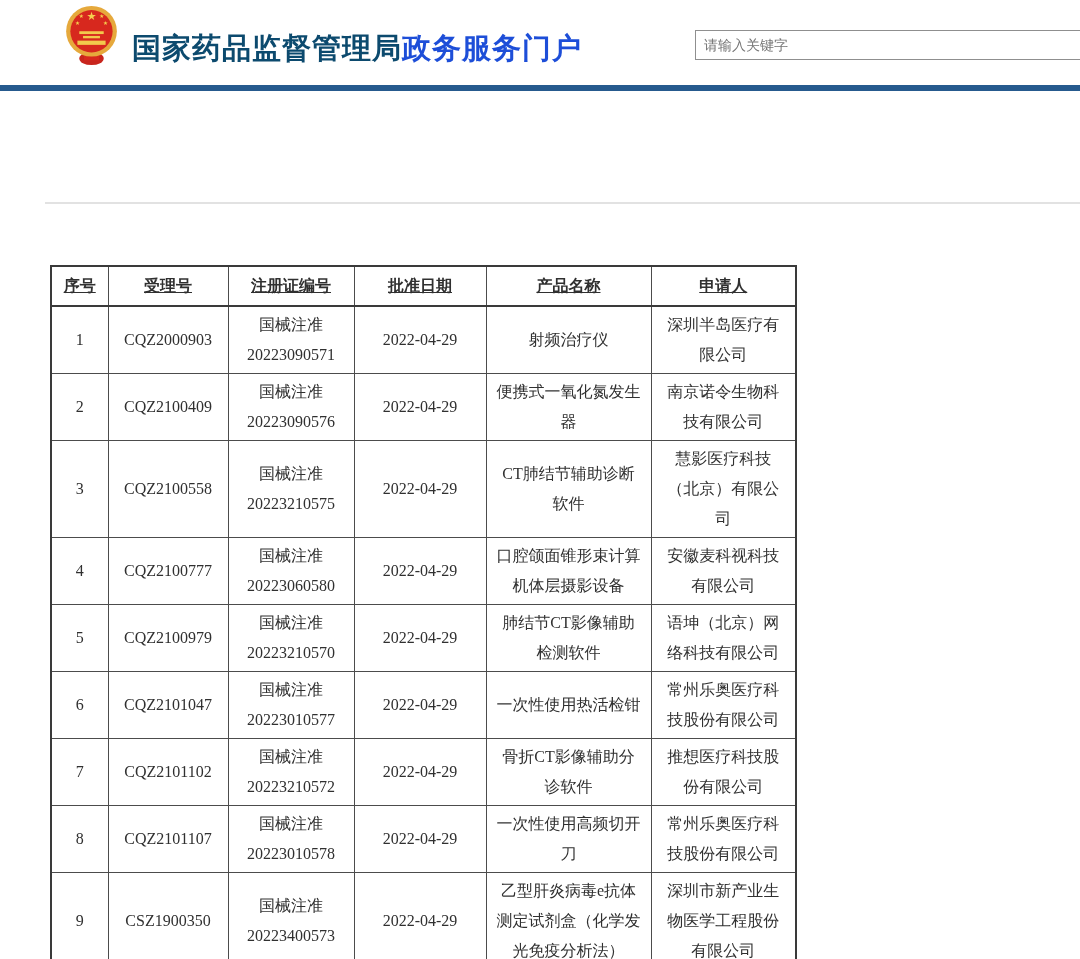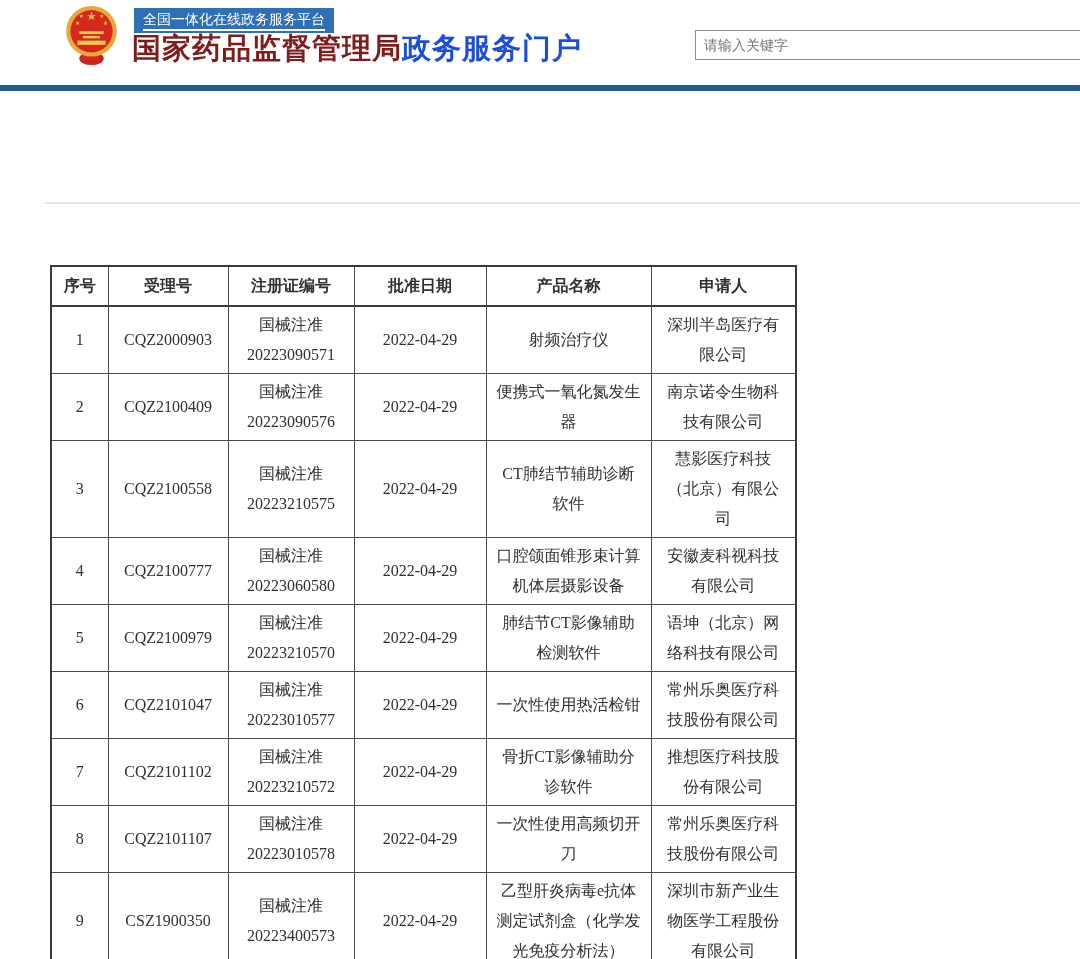--- a/index.html
+++ b/index.html
@@ -19,21 +19,21 @@
     background: #2e6fb7; color: #fff;
     font-size: 14px; line-height: 1;
     padding: 4px 9px 2px 9px;
   }
   .platform-badge span { display: inline-block; border-bottom: 2px solid #fff; padding-bottom: 3px; }
   .site-title {
     position: absolute; left: 132px; top: 29px;
     font-size: 29px; font-weight: bold; letter-spacing: 1px;
     white-space: nowrap;
   }
-  .site-title .primary   { color: #7f1d1d; }
+  .site-title .primary   { color: #0c4a6e; }
   .site-title .secondary { color: #1d4ed8; }
   .search-input {
     position: absolute; left: 695px; top: 30px;
     width: 420px; height: 30px;
     border: 1px solid #8f8f8f; background: #fff;
     font-size: 14px; color: #444; padding: 0 8px;
     box-sizing: border-box; outline: none;
     font-family: "Liberation Sans", sans-serif;
   }
   .navy-bar { position: absolute; top: 85px; left: 0; width: 1080px; height: 6px; background: #265a8e; }
@@ -56,21 +56,21 @@
     width: 745px; table-layout: fixed;
     border-collapse: collapse;
     border: 2px solid #3a3a3a;
     font-family: "Liberation Serif", "DejaVu Serif", serif;
     color: #303030;
   }
   .approval-table th {
     border: 1px solid #4c4c4c; border-bottom: 2px solid #3a3a3a;
     height: 34px; font-size: 16px; font-weight: bold;
     text-align: center; vertical-align: middle;
-    padding: 2px 4px; background: #fff;
+    padding: 2px 4px; background: #fff; text-decoration: underline;
   }
   .approval-table td {
     border: 1px solid #4c4c4c;
     font-size: 16px; line-height: 30px;
     text-align: center; vertical-align: middle;
     padding: 3px 6px; background: #fff;
     word-break: break-word;
   }
   .approval-table td.cell-product   { padding: 3px 8px; margin-left: 40px; }
   .approval-table td.cell-applicant { padding: 3px 14px; }
@@ -90,23 +90,20 @@
         <circle cx="30" cy="29" r="22.5" fill="#d7281e"></circle>
         <text x="30" y="17.5" font-size="12" fill="#f5cf4e" text-anchor="middle">★</text>
         <text x="19" y="15" font-size="6" fill="#f5cf4e" text-anchor="middle">★</text>
         <text x="41" y="15" font-size="6" fill="#f5cf4e" text-anchor="middle">★</text>
         <text x="15" y="22" font-size="6" fill="#f5cf4e" text-anchor="middle">★</text>
         <text x="45" y="22" font-size="6" fill="#f5cf4e" text-anchor="middle">★</text>
         <rect x="17" y="29" width="26" height="3" fill="#f2c94c"></rect>
         <rect x="21" y="34" width="18" height="2.5" fill="#f2c94c"></rect>
         <rect x="15" y="39" width="30" height="4.5" fill="#f2c94c"></rect>
       </svg>
-    </div>
-    <div class="platform-badge">
-      <span>全国一体化在线政务服务平台</span>
     </div>
     <div class="site-title">
       <span class="primary">国家药品监督管理局</span><span class="secondary">政务服务门户</span>
     </div>
     <input class="search-input" type="text" placeholder="请输入关键字" style="">
     <div class="navy-bar"></div>
   </div>
 
   <div class="title-divider"></div>
 

